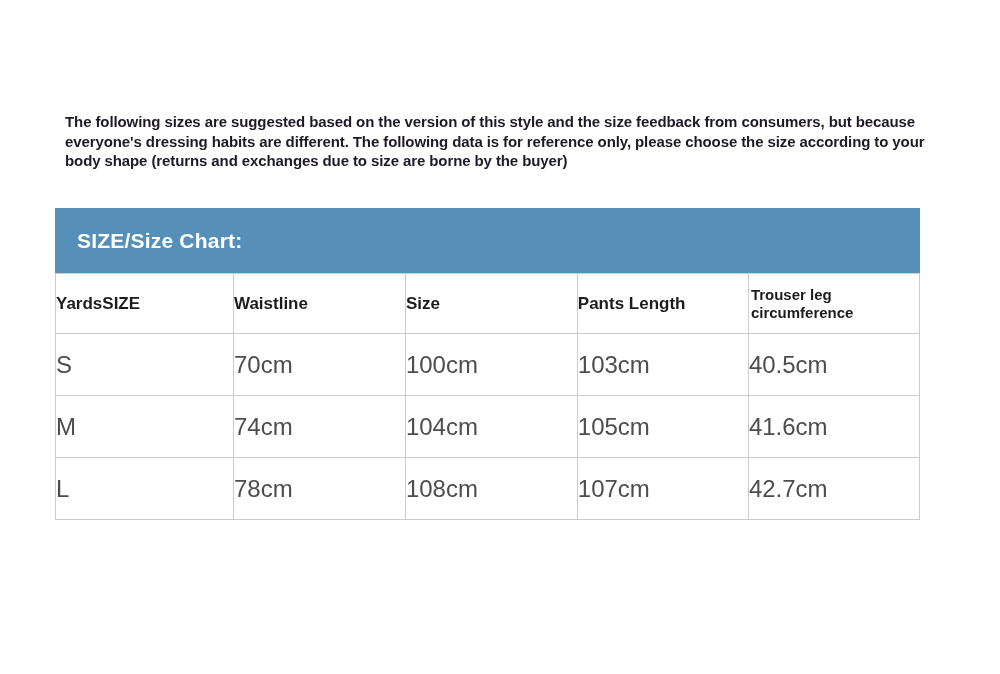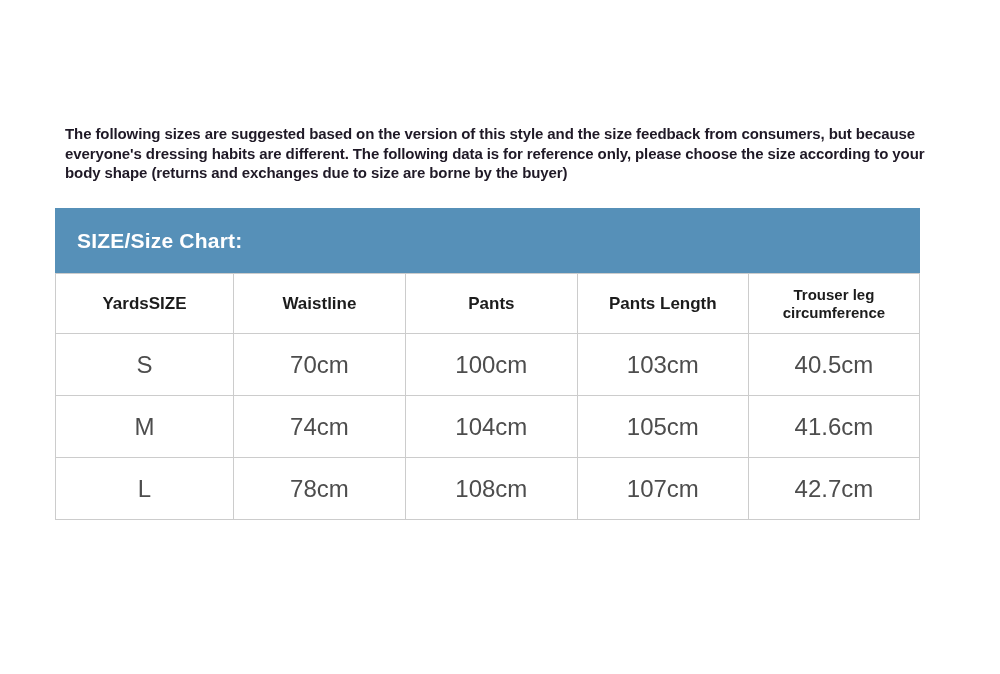--- a/index.html
+++ b/index.html
@@ -15,21 +15,21 @@
   .heading {
     position: absolute;
     left: 65px; top: 77px;
     font-size: 16px; font-weight: bold;
     color: #1f1926;
     letter-spacing: 0.1px;
   }
 
   .description {
     position: absolute;
-    left: 65px; top: 124px;
+    left: 65px; top: 112px;
     width: 872px;
     font-size: 15px; font-weight: bold;
     line-height: 19.5px;
     color: #1f1926;
     letter-spacing: -0.1px;
   }
 
   .chart-wrap {
     position: absolute;
     left: 55px; top: 208px;
@@ -50,21 +50,21 @@
     letter-spacing: 0.2px;
   }
 
   table.size-table {
     width: 100%;
     border-collapse: collapse;
     table-layout: fixed;
   }
   table.size-table th, table.size-table td {
     border: 1px solid #cccccc;
-    text-align: center;
+    text-align: left;
     vertical-align: middle;
     background: #ffffff;
   }
   table.size-table th {
     height: 60px;
     font-size: 17px;
     font-weight: bold;
     color: #1c1c1c;
   }
   table.size-table th.small-head {
@@ -103,21 +103,21 @@
         <col class="c1">
           <col class="c2">
           <col class="c3">
           <col class="c4">
           <col class="c5">
       </colgroup>
       <thead>
         <tr>
           <th>YardsSIZE</th>
           <th>Waistline</th>
-          <th>Pants</th>
+          <th>Size</th>
           <th>Pants Length</th>
           <th class="small-head">Trouser leg circumference</th>
         </tr>
       </thead>
       <tbody>
         <tr>
           <td>S</td>
           <td>70cm</td>
           <td>100cm</td>
           <td>103cm</td>

